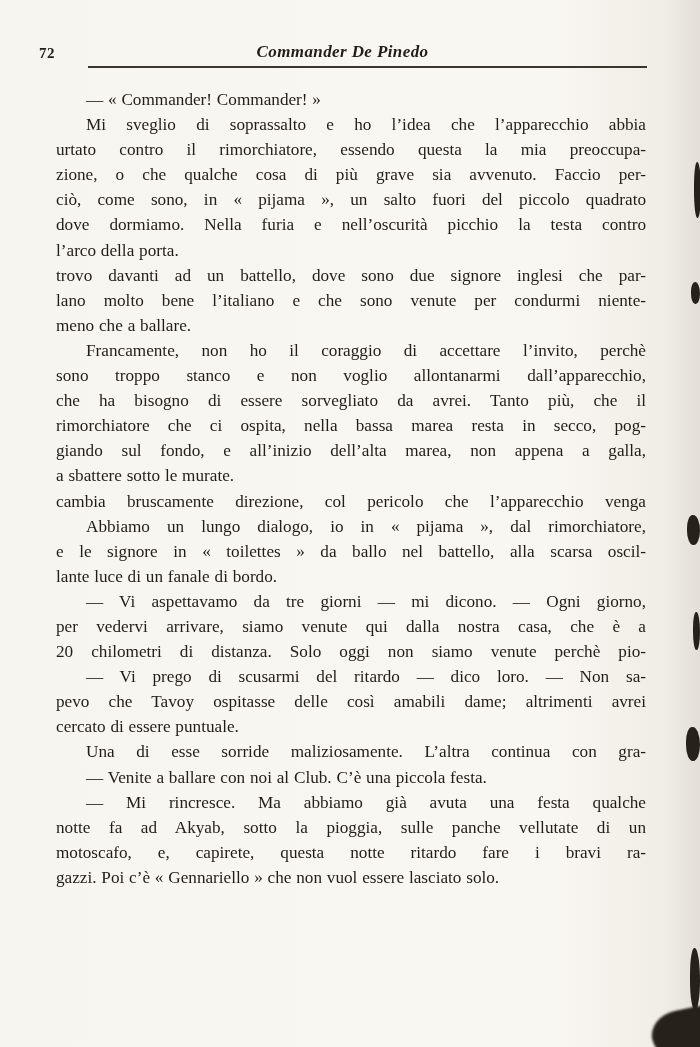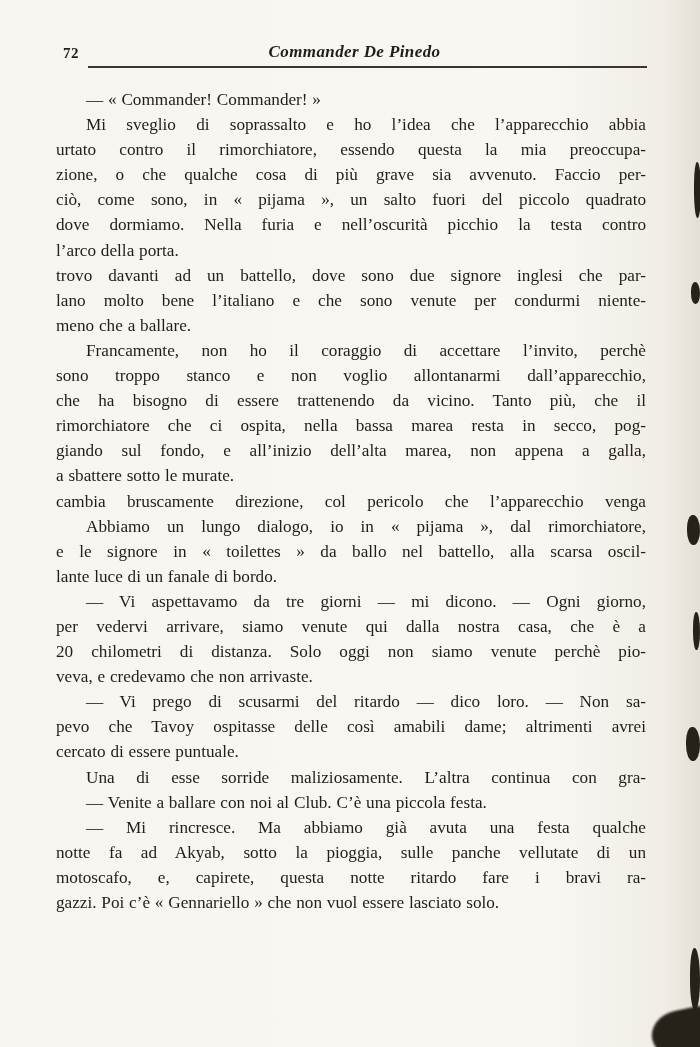--- a/index.html
+++ b/index.html
@@ -9,21 +9,21 @@
     background: #f6f4ef;
     font-family: "Liberation Serif", serif;
     color: #211d18;
     overflow: hidden;
   }
   .page {
     position: absolute; inset: 0;
     background: linear-gradient(90deg, #f7f5f0 0%, #f9f7f2 78%, #f0ede6 95%, #e3dfd6 100%);
   }
   .header {
-    position: absolute; top: 42px; left: 63px; right: 54px; height: 24px;
+    position: absolute; top: 42px; left: 39px; right: 54px; height: 24px;
   }
   .page-number {
     position: absolute; left: 0; top: 3px;
     font-weight: bold; font-size: 15px; letter-spacing: .5px;
   }
   .running-title {
     position: absolute; left: 0; right: 0; top: 0;
     text-align: center;
     font-weight: bold; font-style: italic;
     font-size: 17px; letter-spacing: .4px;
@@ -89,36 +89,35 @@
         <div class="line last">l’arco della porta.</div>
       </div>
       <div class="paragraph">
         <div class="line">trovo davanti ad un battello, dove sono due signore inglesi che par-</div>
         <div class="line">lano molto bene l’italiano e che sono venute per condurmi niente-</div>
         <div class="line last">meno che a ballare.</div>
       </div>
       <div class="paragraph">
         <div class="line first">Francamente, non ho il coraggio di accettare l’invito, perchè</div>
         <div class="line">sono troppo stanco e non voglio allontanarmi dall’apparecchio,</div>
-        <div class="line">che ha bisogno di essere trattenendo da vicino. Tanto più, che il</div>
+        <div class="line">che ha bisogno di essere sorvegliato da avrei. Tanto più, che il</div>
         <div class="line">rimorchiatore che ci ospita, nella bassa marea resta in secco, pog-</div>
         <div class="line">giando sul fondo, e all’inizio dell’alta marea, non appena a galla,</div>
         <div class="line last">a sbattere sotto le murate.</div>
         <div class="line">cambia bruscamente direzione, col pericolo che l’apparecchio venga</div>
       </div>
       <div class="paragraph">
         <div class="line first">Abbiamo un lungo dialogo, io in « pijama », dal rimorchiatore,</div>
         <div class="line">e le signore in « toilettes » da ballo nel battello, alla scarsa oscil-</div>
         <div class="line last">lante luce di un fanale di bordo.</div>
       </div>
       <div class="paragraph">
         <div class="line first">— Vi aspettavamo da tre giorni — mi dicono. — Ogni giorno,</div>
         <div class="line">per vedervi arrivare, siamo venute qui dalla nostra casa, che è a</div>
         <div class="line">20 chilometri di distanza. Solo oggi non siamo venute perchè pio-</div>
-        <div class="line last">veva, e credevamo che non arrivaste.</div>
       </div>
       <div class="paragraph">
         <div class="line first">— Vi prego di scusarmi del ritardo — dico loro. — Non sa-</div>
         <div class="line">pevo che Tavoy ospitasse delle così amabili dame; altrimenti avrei</div>
         <div class="line last">cercato di essere puntuale.</div>
       </div>
       <div class="paragraph">
         <div class="line first">Una di esse sorride maliziosamente. L’altra continua con gra-</div>
       </div>
       <div class="paragraph">

